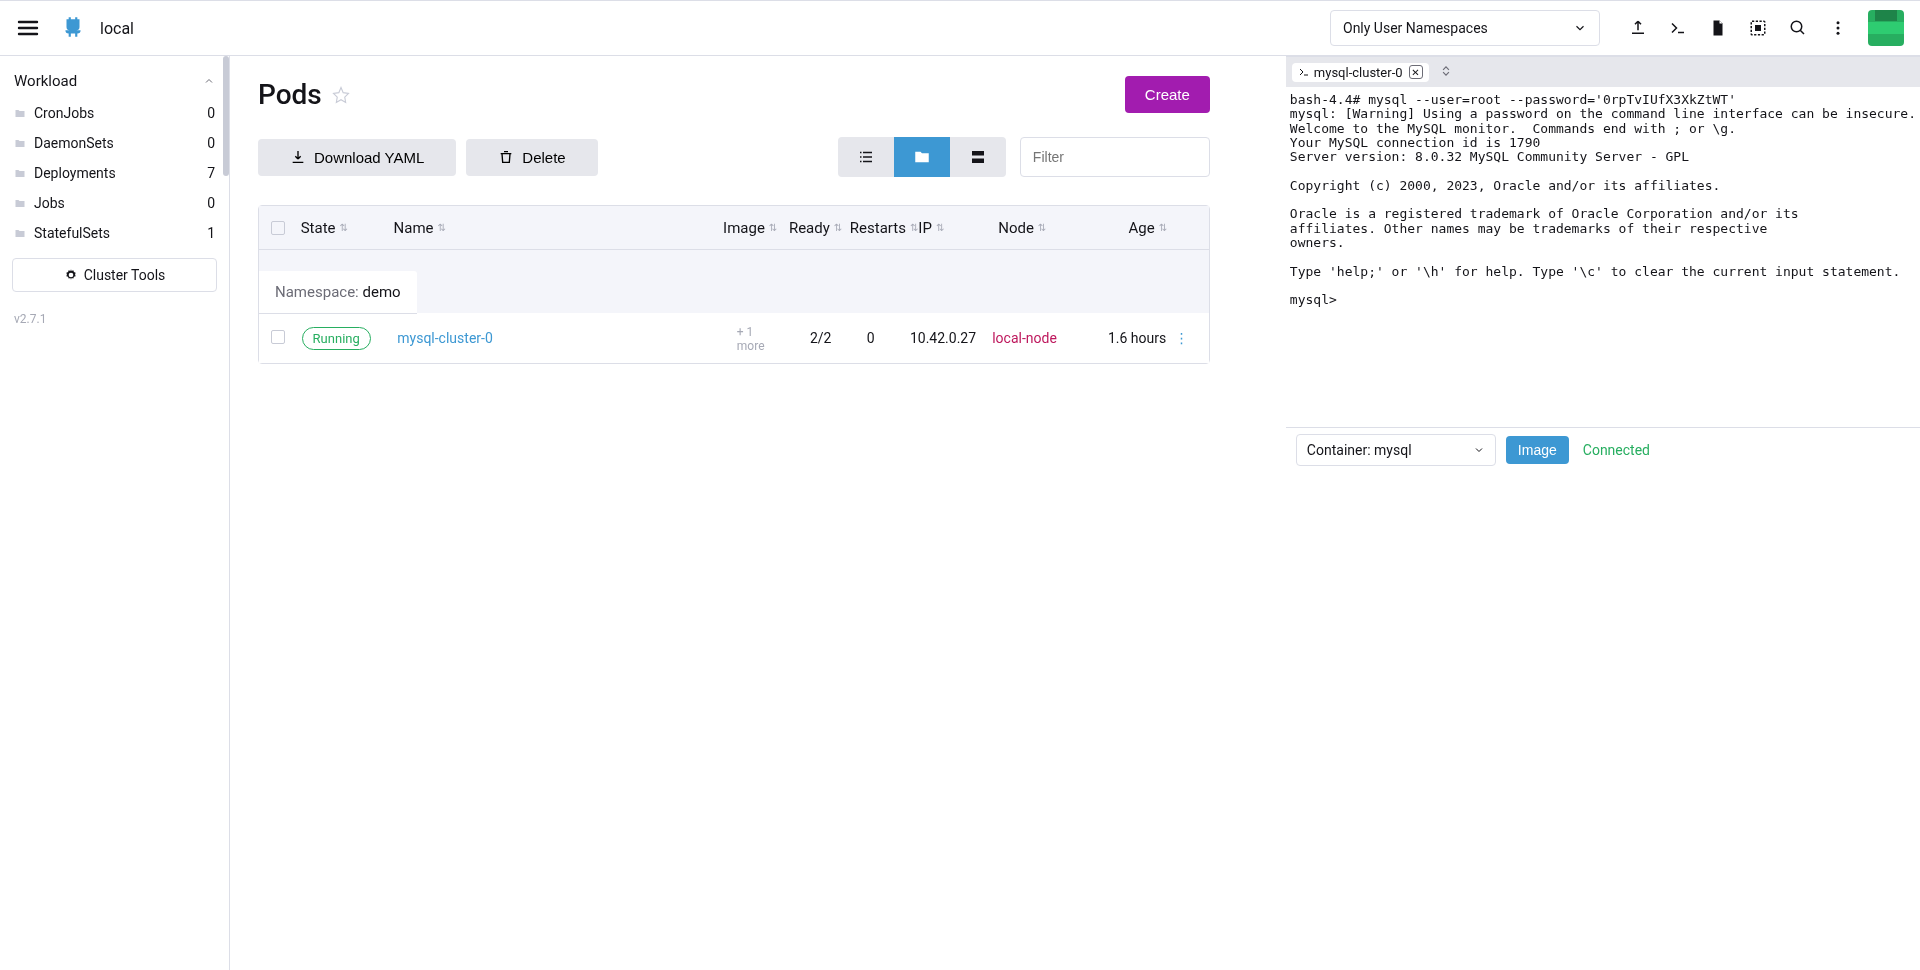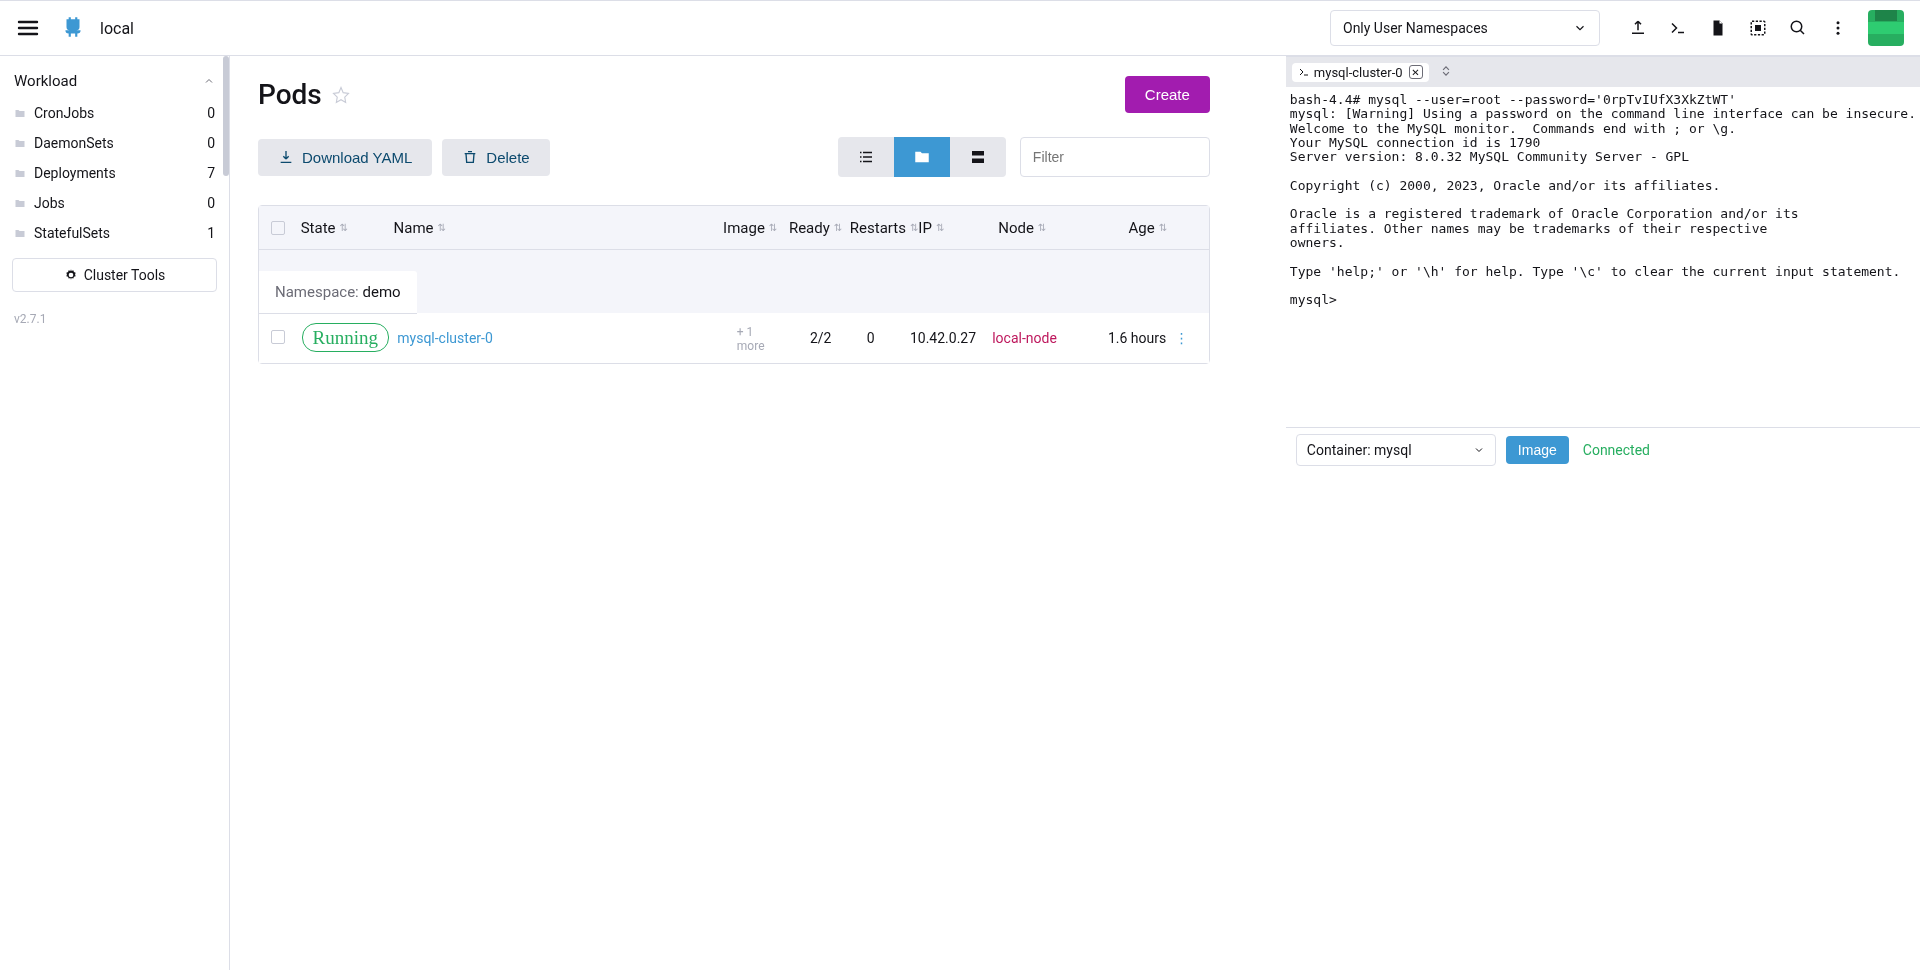--- a/index.html
+++ b/index.html
@@ -29,21 +29,21 @@
 .cluster-tools-btn svg { margin-right: 6px; }
 .version { padding: 10px 14px; color: #a6a9b5; font-size: 12px; }
 .content { flex: 1; display: flex; overflow: hidden; gap: 48px; }
 .page { flex: 1; padding: 20px 28px 0 28px; overflow: auto; }
 .page-head { display: flex; align-items: center; margin-bottom: 24px; }
 .page-title { font-size: 28px; font-weight: 500; margin-right: 10px; }
 .star-icon { color: #c8cbd6; cursor: pointer; }
 .page-head-spacer { flex: 1; }
 .btn-create { background: #a21caf; color: #fff; border: none; border-radius: 4px; padding: 10px 20px; font-size: 15px; cursor: pointer; }
 .toolbar { display: flex; align-items: center; margin-bottom: 20px; }
-.btn-gray { background: #e6e7ec; color: #0c4a6e; border: none; border-radius: 4px; padding: 10px 20px; font-size: 15px; cursor: pointer; display: flex; align-items: center; margin-right: 10px; text-align: right; }
+.btn-gray { background: #e6e7ec; color: #000000; border: none; border-radius: 4px; padding: 10px 32px; font-size: 15px; cursor: pointer; display: flex; align-items: center; margin-right: 10px; text-align: right; }
 .btn-gray svg { margin-right: 8px; width: 16px; height: 16px; }
 .toolbar-spacer { flex: 1; }
 .view-group { display: flex; border-radius: 4px; overflow: hidden; margin-right: 14px; }
 .view-btn { width: 56px; height: 40px; background: #e6e7ec; border: none; display: flex; align-items: center; justify-content: center; cursor: pointer; }
 .view-btn.active { background: #3d98d3; }
 .view-btn svg { width: 18px; height: 18px; color: #141419; }
 .view-btn.active svg { color: #fff; }
 .filter-input { width: 190px; height: 40px; border: 1px solid #dcdee7; border-radius: 4px; padding: 0 12px; font-size: 14px; }
 .table { border: 1px solid #dcdee7; border-radius: 4px; margin-top: 28px; }
 .thead { display: flex; align-items: center; height: 44px; background: #f4f5fa; border-bottom: 1px solid #dcdee7; padding: 0 12px; }
@@ -59,21 +59,21 @@
 .th-node { width: 82px; }
 .th-age { width: 100px; justify-content: flex-end; }
 .th-act { width: 32px; }
 .tspacer { height: 20px; background: #f4f5fa; }
 .ns-row { background: #fff; padding: 12px 16px; font-size: 15px; border-bottom: 1px solid #dcdee7; border-top-right-radius: 3px; display: inline-block; position: relative; top: 1px; }
 .ns-row .ns-label { color: #6c6c76; }
 .ns-row-wrap { background: #f4f5fa; }
 .tdrow { display: flex; align-items: center; height: 50px; padding: 0 12px; background: #fff; }
 .td-cb { width: 32px; }
 .td-state { width: 100px; }
-.state-badge { border: 1px solid #27ae60; color: #27ae60; border-radius: 14px; padding: 3px 10px; font-size: 19px; font-family: Liberation Serif, serif; }
+.state-badge { border: 1px solid #27ae60; color: #27ae60; border-radius: 14px; padding: 3px 10px; font-size: 13px; }
 .td-name { width: 355px; }
 .td-name a { color: #3d98d3; text-decoration: none; }
 .td-image { flex: 1; display: flex; flex-direction: column; justify-content: center; }
 .td-image .img-main { font-size: 14px; color: #141419; }
 .td-image .img-more { font-size: 12px; color: #a6a9b5; margin-top: 2px; }
 .td-ready { width: 70px; text-align: right; }
 .td-restarts { width: 82px; text-align: center; }
 .td-ip { width: 86px; }
 .td-node { width: 82px; }
 .td-node a { color: #be185d; text-decoration: none; }

